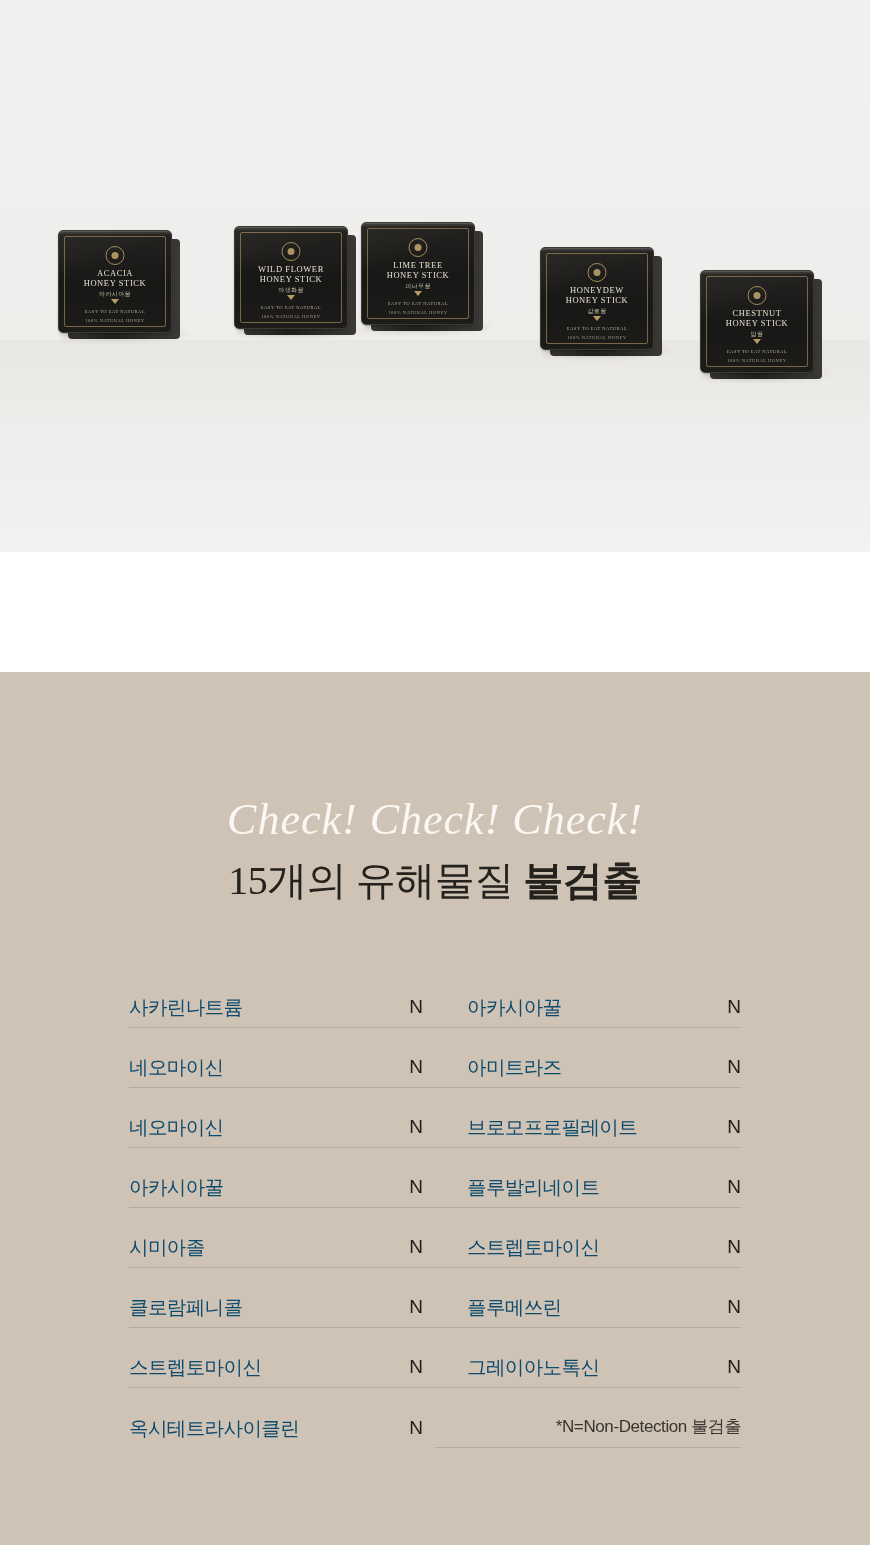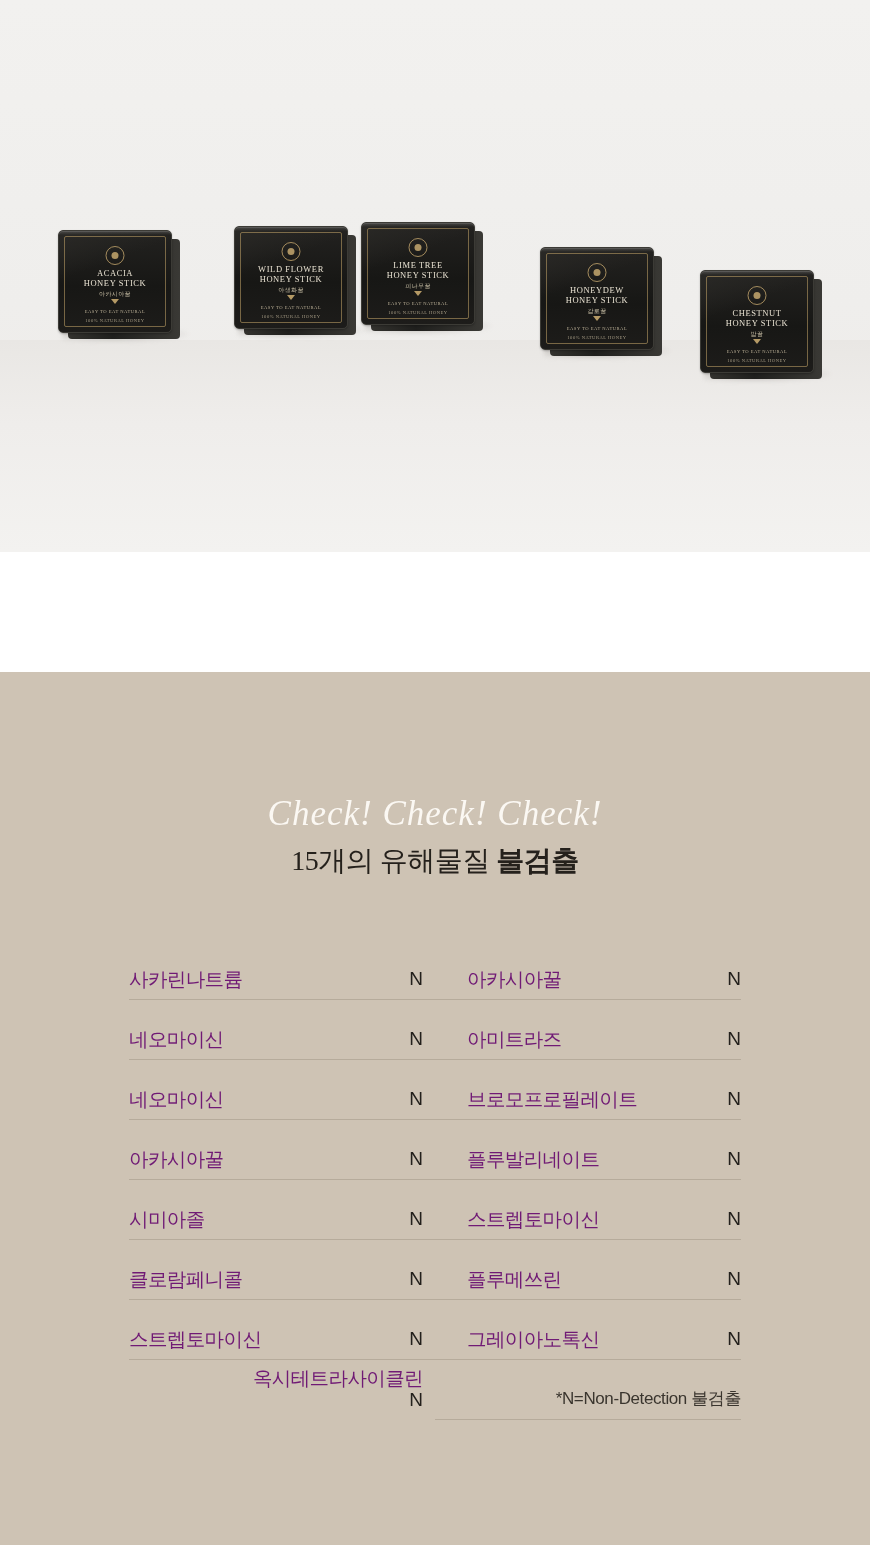--- a/index.html
+++ b/index.html
@@ -161,29 +161,29 @@
     width: 870px;
     height: 873px;
     background: #cec3b4;
     position: relative;
   }
   .check-title-script {
     text-align: center;
     padding-top: 122px;
     font-family: "Liberation Serif", serif;
     font-style: italic;
-    font-size: 35px;
+    font-size: 44px;
     color: #fbf8f3;
     letter-spacing: 1px;
   }
   .check-title-ko {
     text-align: center;
     margin-top: 8px;
     font-family: "Liberation Serif", serif;
-    font-size: 28px;
+    font-size: 40px;
     color: #25211c;
     letter-spacing: -0.5px;
   }
   .check-title-ko .bold {
     font-weight: bold;
   }
 
   .table-wrap {
     width: 612px;
     margin: 60px auto 0 auto;
@@ -205,26 +205,25 @@
   .tcell.left {
     width: 306px;
     padding-right: 12px;
   }
   .tcell.right {
     width: 306px;
     padding-left: 32px;
   }
   .tcell.noline {
     border-bottom: none;
-    flex-direction: column;
   }
   .sub-name {
     font-family: "Liberation Sans", sans-serif;
     font-size: 19.5px;
-    color: #701a75;
+    color: #0c4a6e;
     letter-spacing: -0.6px;
     line-height: 22px;
   }
   .sub-val {
     font-family: "Liberation Sans", sans-serif;
     font-size: 19px;
     color: #23201c;
     line-height: 22px;
   }
   .note {

